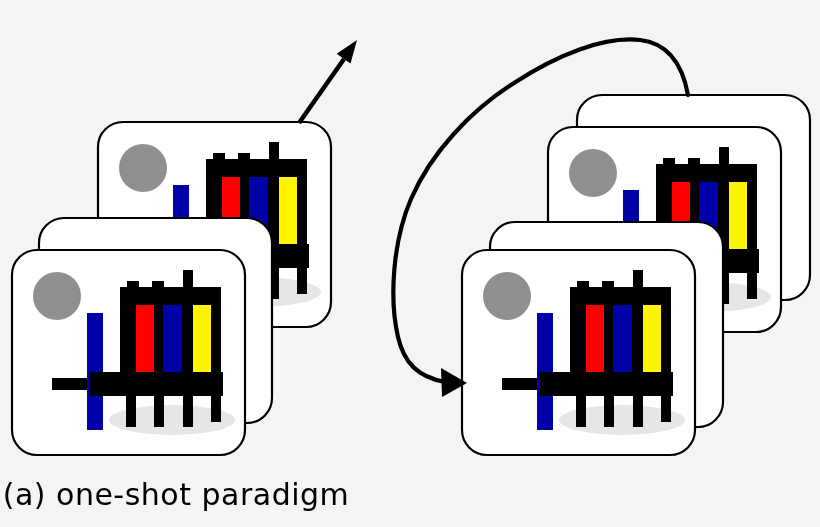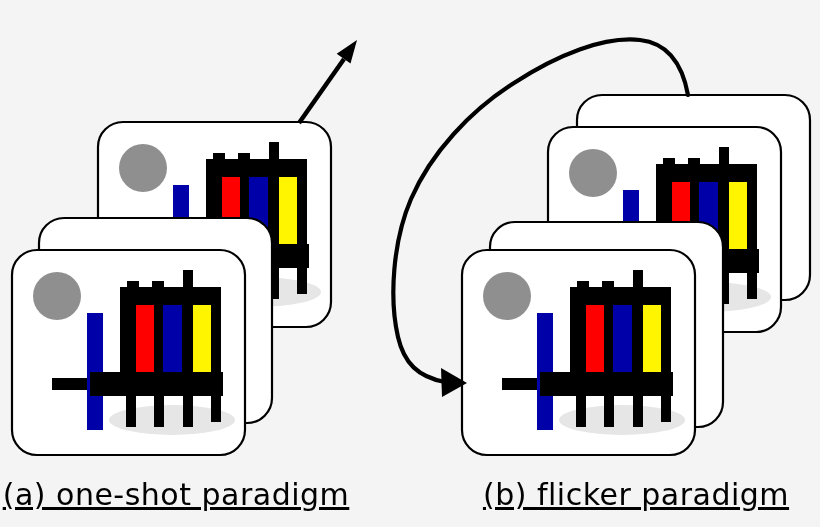--- a/index.html
+++ b/index.html
@@ -30,21 +30,20 @@
     fill: none;
   }
   .caption {
     position: absolute;
     top: 477px;
     transform: translateX(-50%);
     font-size: 30px;
     letter-spacing: 0.5px;
     color: var(--ink, #000000);
     white-space: nowrap;
-    text-decoration: underline;
   }
   #caption-a { left: 176px; }
   #caption-b { left: 636px; }
 </style>
 </head>
 <body>
 
 <div id="canvas">
 
   <svg id="diagram-svg" width="820" height="527" viewBox="0 0 820 527">
@@ -100,15 +99,14 @@
                  C 604 36, 557 55, 514 83
                  C 470 111, 431 153, 411 199
                  C 393 241, 389 298, 398 337
                  C 404 363, 418 377, 445 382"></path>
         <polygon class="ink" points="467,383 441,368 442,397"></polygon>
       </g>
     </g>
   </svg>
 
   <div id="caption-a" class="caption">(a) one-shot paradigm</div>
-  <div id="caption-b" class="caption">(b) flicker paradigm</div>
 
 </div>
 
 </body></html>

